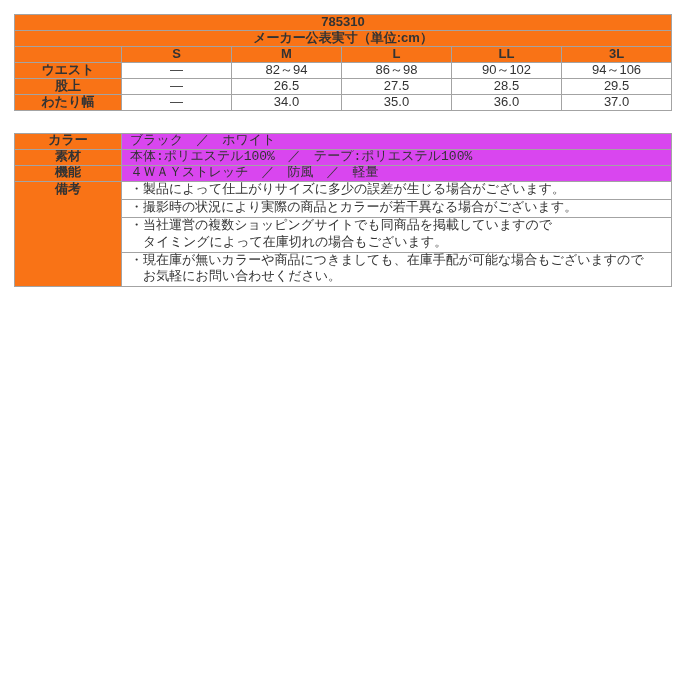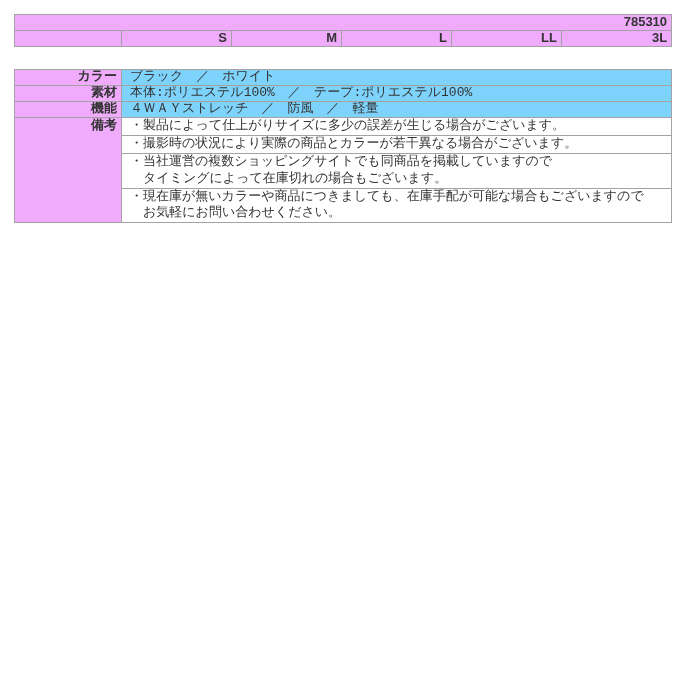--- a/index.html
+++ b/index.html
@@ -22,33 +22,33 @@
     border: 1px solid #7d7d7d;
   }
   th, td {
     border: 1px solid #a3a3a3;
     height: 15px;
     padding: 0 4px;
     line-height: 1.15;
     overflow: hidden;
   }
   .hdr {
-    background: #f0abfc;
+    background: #f97316;
     font-weight: bold;
-    text-align: right;
+    text-align: center;
   }
   .val {
     text-align: center;
     font-weight: normal;
     background: #ffffff;
   }
   .info-val {
     text-align: left;
     padding-left: 8px;
-    background: #7dd3fc;
+    background: #d946ef;
   }
   .notes-label {
     vertical-align: top;
     padding-top: 1px;
   }
   .note {
     text-align: left;
     background: #ffffff;
     white-space: pre-line;
     padding-left: calc(8px + 1em);
@@ -72,26 +72,53 @@
         <col style="width:110px">
         <col style="width:110px">
       <col style="width:110px">
         <col style="width:110px">
     </colgroup>
     <tbody>
       <tr>
         <td class="hdr" colspan="6">785310</td>
       </tr>
       <tr>
+        <td class="hdr" colspan="6">メーカー公表実寸（単位:cm）</td>
+      </tr>
+      <tr>
         <td class="hdr"></td>
         <td class="hdr">S</td>
         <td class="hdr">M</td>
         <td class="hdr">L</td>
         <td class="hdr">LL</td>
         <td class="hdr">3L</td>
+      </tr>
+      <tr>
+        <td class="hdr">ウエスト</td>
+        <td class="val">―</td>
+        <td class="val">82～94</td>
+        <td class="val">86～98</td>
+        <td class="val">90～102</td>
+        <td class="val">94～106</td>
+      </tr>
+      <tr>
+        <td class="hdr">股上</td>
+        <td class="val">―</td>
+        <td class="val">26.5</td>
+        <td class="val">27.5</td>
+        <td class="val">28.5</td>
+        <td class="val">29.5</td>
+      </tr>
+      <tr>
+        <td class="hdr">わたり幅</td>
+        <td class="val">―</td>
+        <td class="val">34.0</td>
+        <td class="val">35.0</td>
+        <td class="val">36.0</td>
+        <td class="val">37.0</td>
       </tr>
     </tbody>
   </table>
 
   <table id="info-table">
     <colgroup>
       <col style="width:107px">
       <col style="width:550px">
     </colgroup>
     <tbody>

